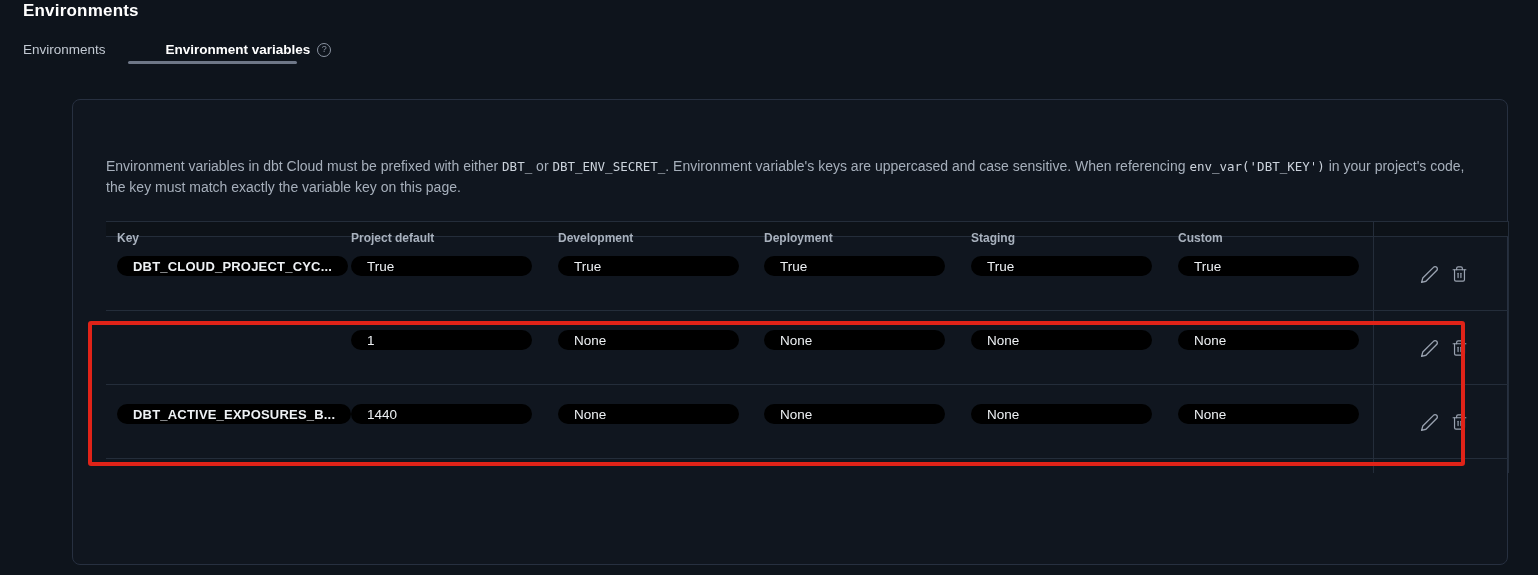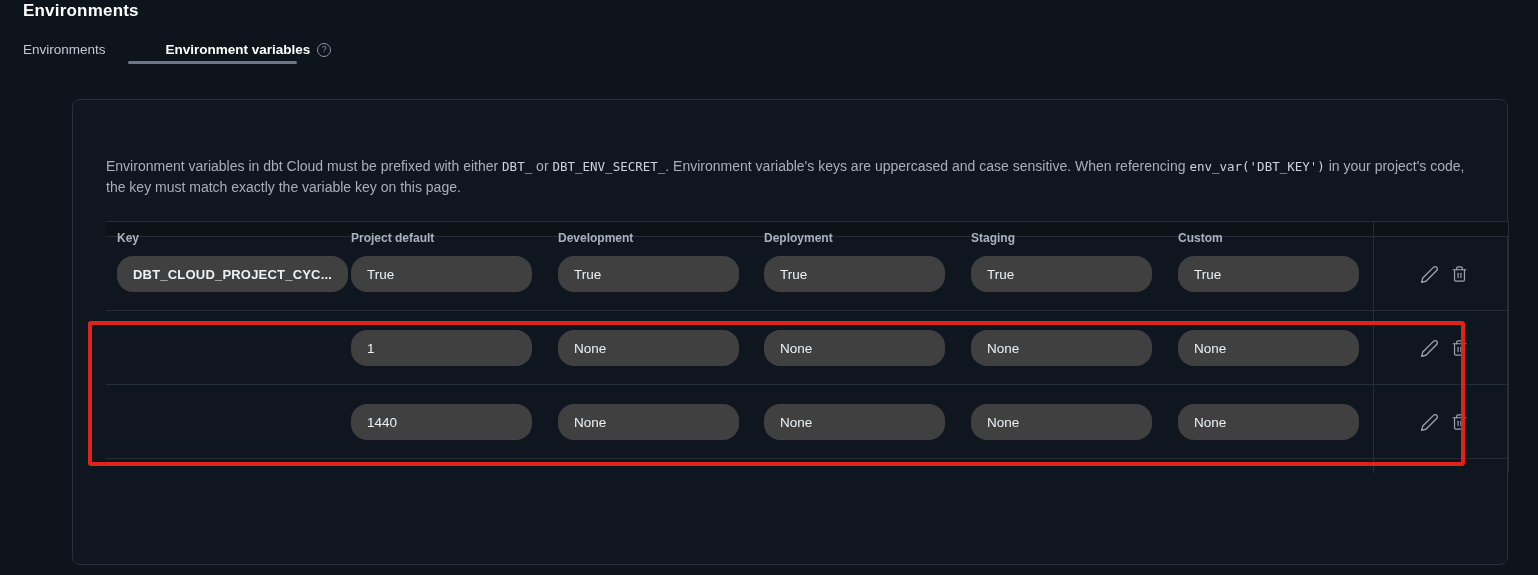--- a/index.html
+++ b/index.html
@@ -62,22 +62,22 @@
   .th-key   { left: 11px; }
   .th-c1    { left: 245px; }
   .th-c2    { left: 452px; }
   .th-c3    { left: 658px; }
   .th-c4    { left: 865px; }
   .th-c5    { left: 1072px; }
 
   .trow { position: relative; height: 74px; border-bottom: 1px solid #242d3a; }
 
   .pill {
-    position: absolute; top: 19px; height: 36px;
-    background: #404040; border-radius: 16px;
+    position: absolute; top: 19px; height: 20px;
+    background: #000000; border-radius: 16px;
     display: flex; align-items: center;
     font-size: 13.5px; color: #eef1f4;
     padding: 0 16px;
   }
   .pill.key { left: 11px; font-weight: bold; font-size: 13px; letter-spacing: .2px; white-space: nowrap; }
   .pill.val { width: 181px; }
   .p-c1 { left: 245px; }
   .p-c2 { left: 452px; }
   .p-c3 { left: 658px; }
   .p-c4 { left: 865px; }
@@ -199,20 +199,23 @@
             <polyline points="3 6 5 6 21 6"></polyline>
             <path d="M19 6v14a2 2 0 0 1-2 2H7a2 2 0 0 1-2-2V6"></path>
             <path d="M8 6V4a2 2 0 0 1 2-2h4a2 2 0 0 1 2 2v2"></path>
             <line x1="10" y1="11" x2="10" y2="17"></line>
             <line x1="14" y1="11" x2="14" y2="17"></line>
           </svg>
       </div>
     </div>
 
     <div class="trow">
+      <div class="pill key">
+          <span>DBT_ACTIVE_EXPOSURES_B...</span>
+        </div>
       <div class="pill val p-c1">
           <span>1440</span>
         </div>
       <div class="pill val p-c2">
           <span>None</span>
         </div>
       <div class="pill val p-c3">
           <span>None</span>
         </div>
       <div class="pill val p-c4">

